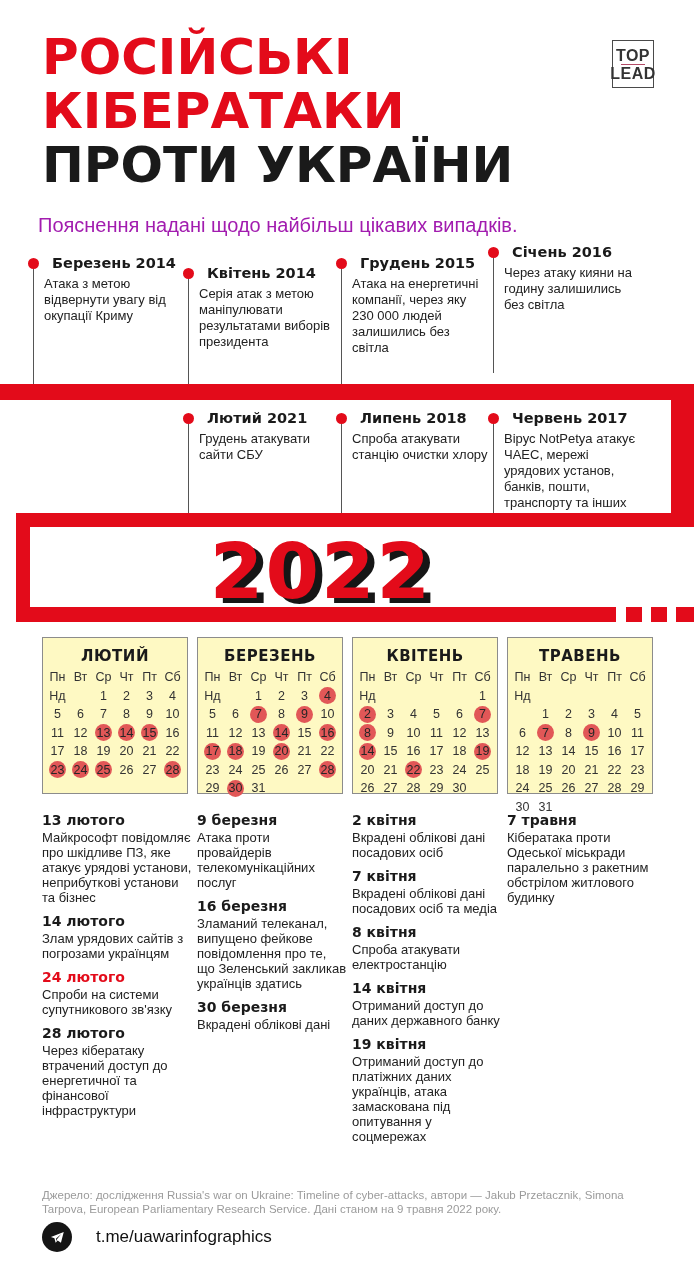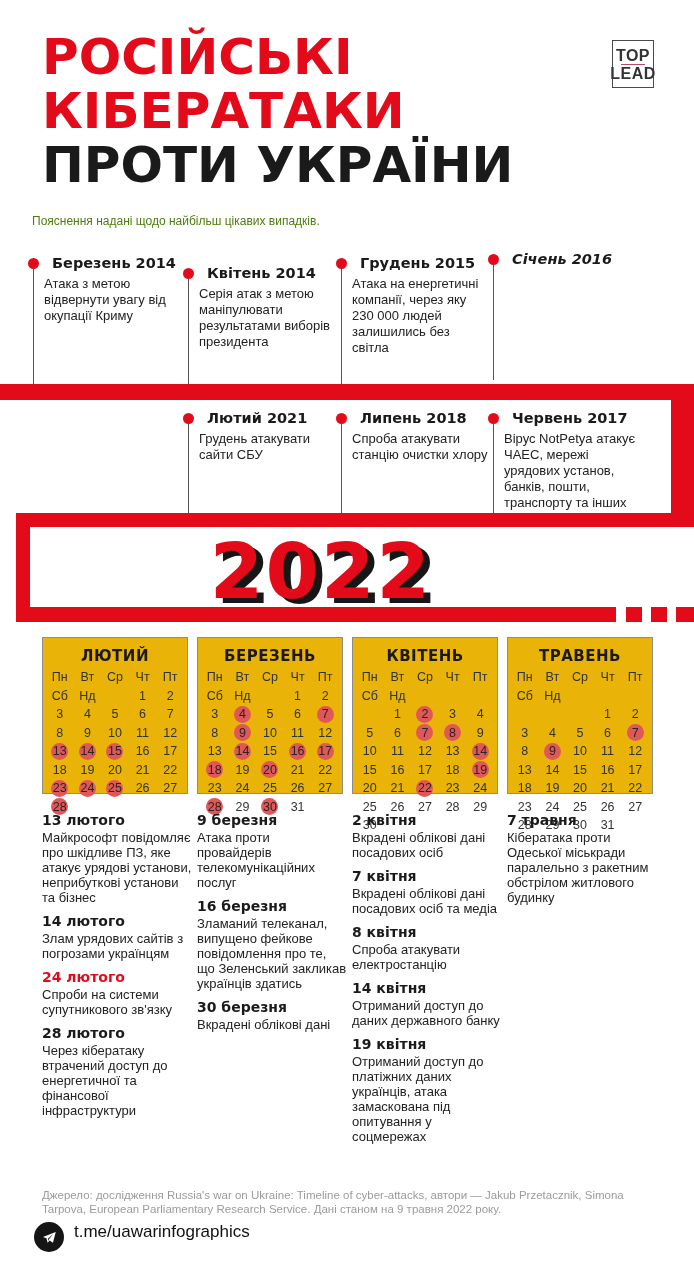--- a/index.html
+++ b/index.html
@@ -2,21 +2,21 @@
 <html style="--accent: #e30b1a; --hl: #e15757;"><head>
 <meta charset="utf-8">
 <style>
   html,body{margin:0;padding:0;background:#fff;}
   .page{position:relative;width:694px;height:1280px;background:#fff;overflow:hidden;
         font-family:"Liberation Sans",sans-serif;color:#1a1a1a;}
   
   .title{position:absolute;left:42px;top:30px;font-family:"DejaVu Sans","Liberation Sans",sans-serif;
          font-weight:bold;font-size:50px;line-height:54px;letter-spacing:0px;}
   .title .red{color:var(--accent);}
-  .subtitle{position:absolute;left:32px;top:214px;font-size:12px;color:#4d7c0f;}
+  .subtitle{position:absolute;left:38px;top:214px;font-size:20px;color:#a21caf;}
   .logo{position:absolute;left:612px;top:40px;width:40px;height:46px;border:1px solid #4a4a4a;
         display:flex;flex-direction:column;align-items:center;justify-content:center;gap:2px;}
   .logo span{font-size:16px;font-weight:bold;color:#333;letter-spacing:0.5px;line-height:13px;}
   .logo .rule{width:24px;height:1px;background:#b34a66;}
   
   .t-item{position:absolute;width:152px;}
   .t-head{position:relative;display:flex;align-items:flex-start;gap:13px;}
   .bullet{flex:0 0 auto;width:11px;height:11px;border-radius:50%;background:var(--accent);margin-top:3px;}
   .t-date{font-family:"DejaVu Sans","Liberation Sans",sans-serif;font-weight:bold;font-size:14.5px;line-height:17px;}
   .t-text{margin:4px 0 0 16px;font-size:13px;line-height:16px;color:#222;}
@@ -31,41 +31,41 @@
   .leftbar{left:16px;top:513px;width:14px;height:109px;}
   .band3{left:16px;top:607px;width:600px;height:15px;}
   .dash1{left:626px;top:607px;width:16px;height:15px;}
   .dash2{left:651px;top:607px;width:16px;height:15px;}
   .dash3{left:676px;top:607px;width:18px;height:15px;}
   .year{position:absolute;left:0;top:533px;width:642px;text-align:center;
         font-family:"DejaVu Sans","Liberation Sans",sans-serif;font-weight:bold;font-size:77px;line-height:77px;
         color:var(--accent);text-shadow:7px 5px 0 #161616;letter-spacing:2px;}
   
   .cal-row{position:absolute;left:42px;top:637px;display:flex;gap:9px;}
-  .cal{width:144px;height:155px;border:1px solid #8c8c8c;background:#eab308;box-sizing:content-box;}
+  .cal{width:144px;height:155px;border:1px solid #8c8c8c;background:#fef9c3;box-sizing:content-box;}
   .cal-title{text-align:center;font-family:"DejaVu Sans","Liberation Sans",sans-serif;font-weight:bold;
              font-size:15px;letter-spacing:0.5px;margin-top:9px;line-height:18px;}
-  .cal-grid{display:grid;grid-template-columns:repeat(5,1fr);margin:3px 3px 0 3px;}
+  .cal-grid{display:grid;grid-template-columns:repeat(6,1fr);margin:3px 3px 0 3px;}
   .cal-grid span{display:flex;align-items:center;justify-content:center;height:18.5px;
                  font-size:12.5px;color:#333;}
   .cal-wd{color:#444;}
   .cal-day i{font-style:normal;display:flex;align-items:center;justify-content:center;
              width:17px;height:17px;}
   .cal-day.hl i{background:var(--hl);border-radius:50%;color:#262626;}
   
   .ev-row{position:absolute;left:42px;top:812px;display:flex;gap:5px;}
   .ev-col{width:150px;}
   .event{margin-bottom:8px;}
   .ev-date{font-family:"DejaVu Sans","Liberation Sans",sans-serif;font-weight:bold;
            font-size:14px;line-height:17px;margin-bottom:1px;}
   .ev-date.red{color:var(--accent);}
   .ev-text{font-size:13px;line-height:15px;color:#222;}
   
   .source{position:absolute;left:42px;top:1188px;width:620px;font-size:11.5px;line-height:14px;color:#9b9b9b;}
-  .tg-row{position:absolute;left:34px;top:1222px;display:flex;align-items:flex-start;gap:10px;cursor:pointer;}
+  .tg-row{position:absolute;left:42px;top:1222px;display:flex;align-items:center;gap:24px;cursor:pointer;}
   .tg-circle{width:30px;height:30px;border-radius:50%;background:#151515;display:flex;
              align-items:center;justify-content:center;}
   .tg-circle svg{width:15px;height:15px;fill:#fff;}
   .tg-text{font-size:17px;color:#111;}
 </style>
 </head>
 <body>
 
 <div class="page">
 
@@ -101,26 +101,27 @@
         <div class="t-text">Серія атак з метою маніпулювати результатами виборів президента</div>
       </div>
       <div class="t-item row1-item" style="left: 336px; top: 255px;">
         <div class="stem"></div>
         <div class="t-head">
           <span class="bullet"></span>
           <span class="t-date">Грудень 2015</span>
         </div>
         <div class="t-text">Атака на енергетичні компанії, через яку 230 000 людей залишились без світла</div>
       </div>
-      <div class="t-item row1-item" style="left: 488px; top: 251px; font-style: italic;">
+      <div class="t-item row1-item" style="left: 488px; top: 244px;">
         <div class="stem"></div>
         <div class="t-head">
           <span class="bullet"></span>
           <span class="t-date">Січень 2016</span>
         </div>
+        <div class="t-text">Через атаку кияни на годину залишились без світла</div>
       </div>
     </div>
   <div id="row2">
       <div class="t-item row2-item" style="left: 183px; top: 410px;">
         <div class="stem"></div>
         <div class="t-head">
           <span class="bullet"></span>
           <span class="t-date">Лютий 2021</span>
         </div>
         <div class="t-text">Грудень атакувати сайти СБУ</div>

